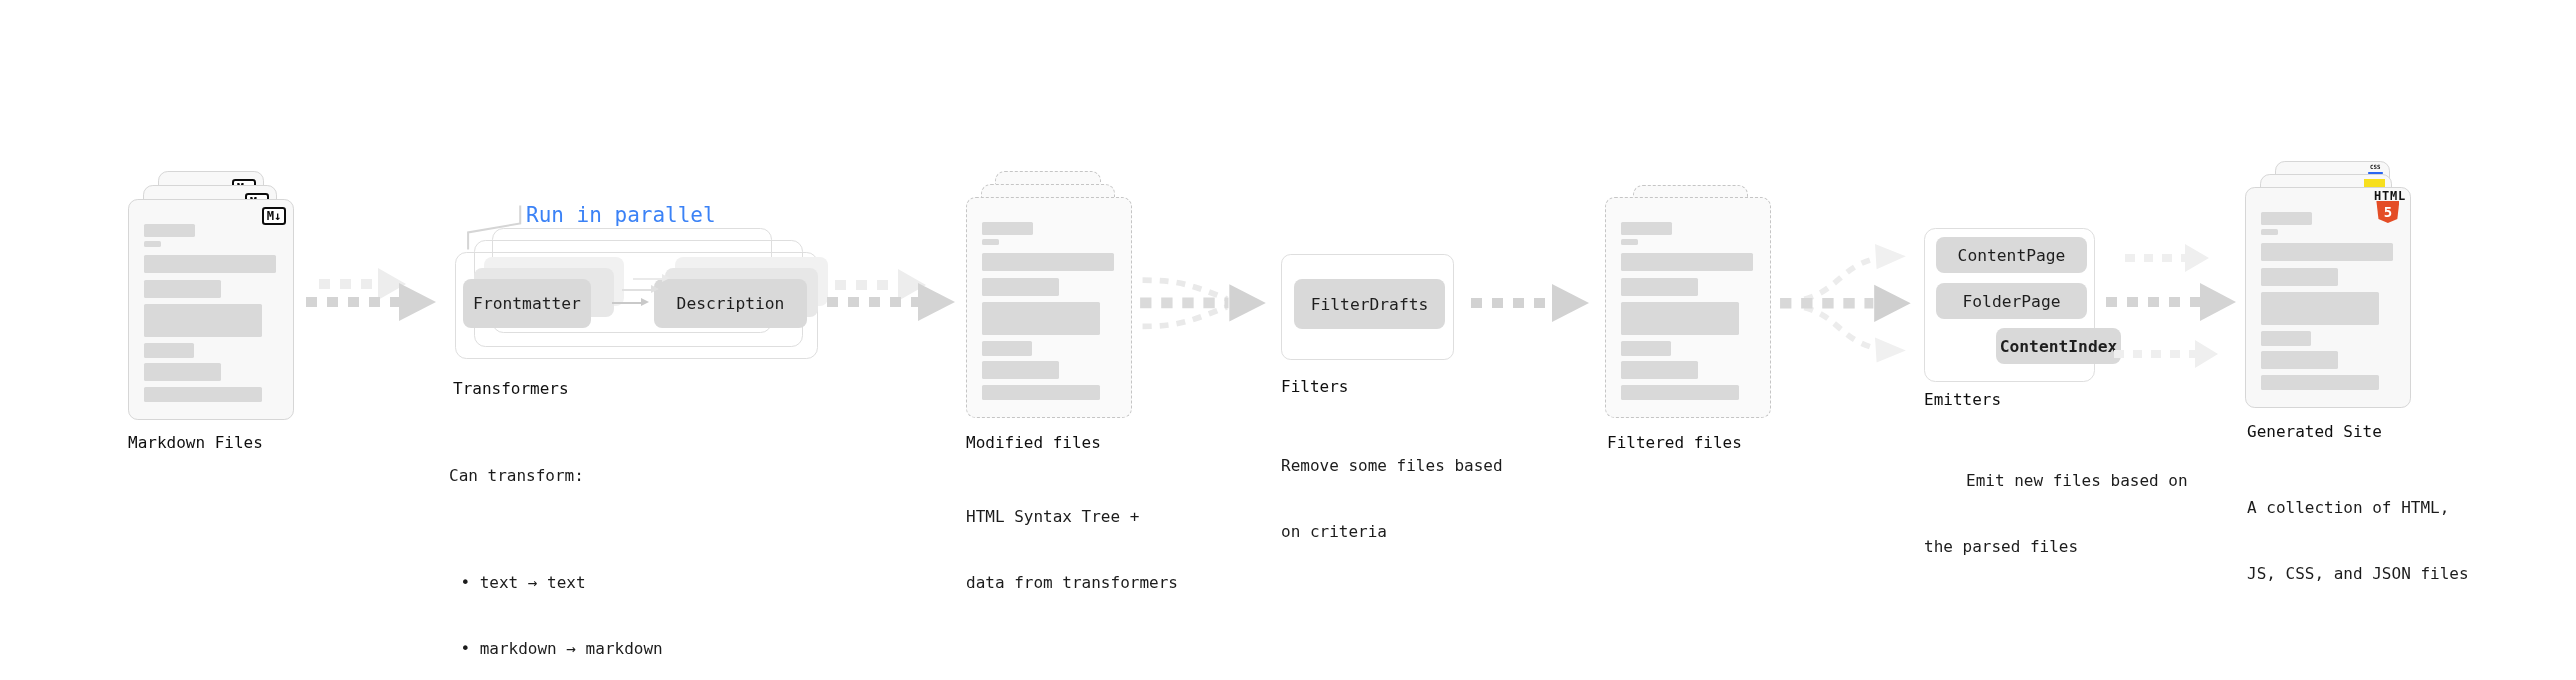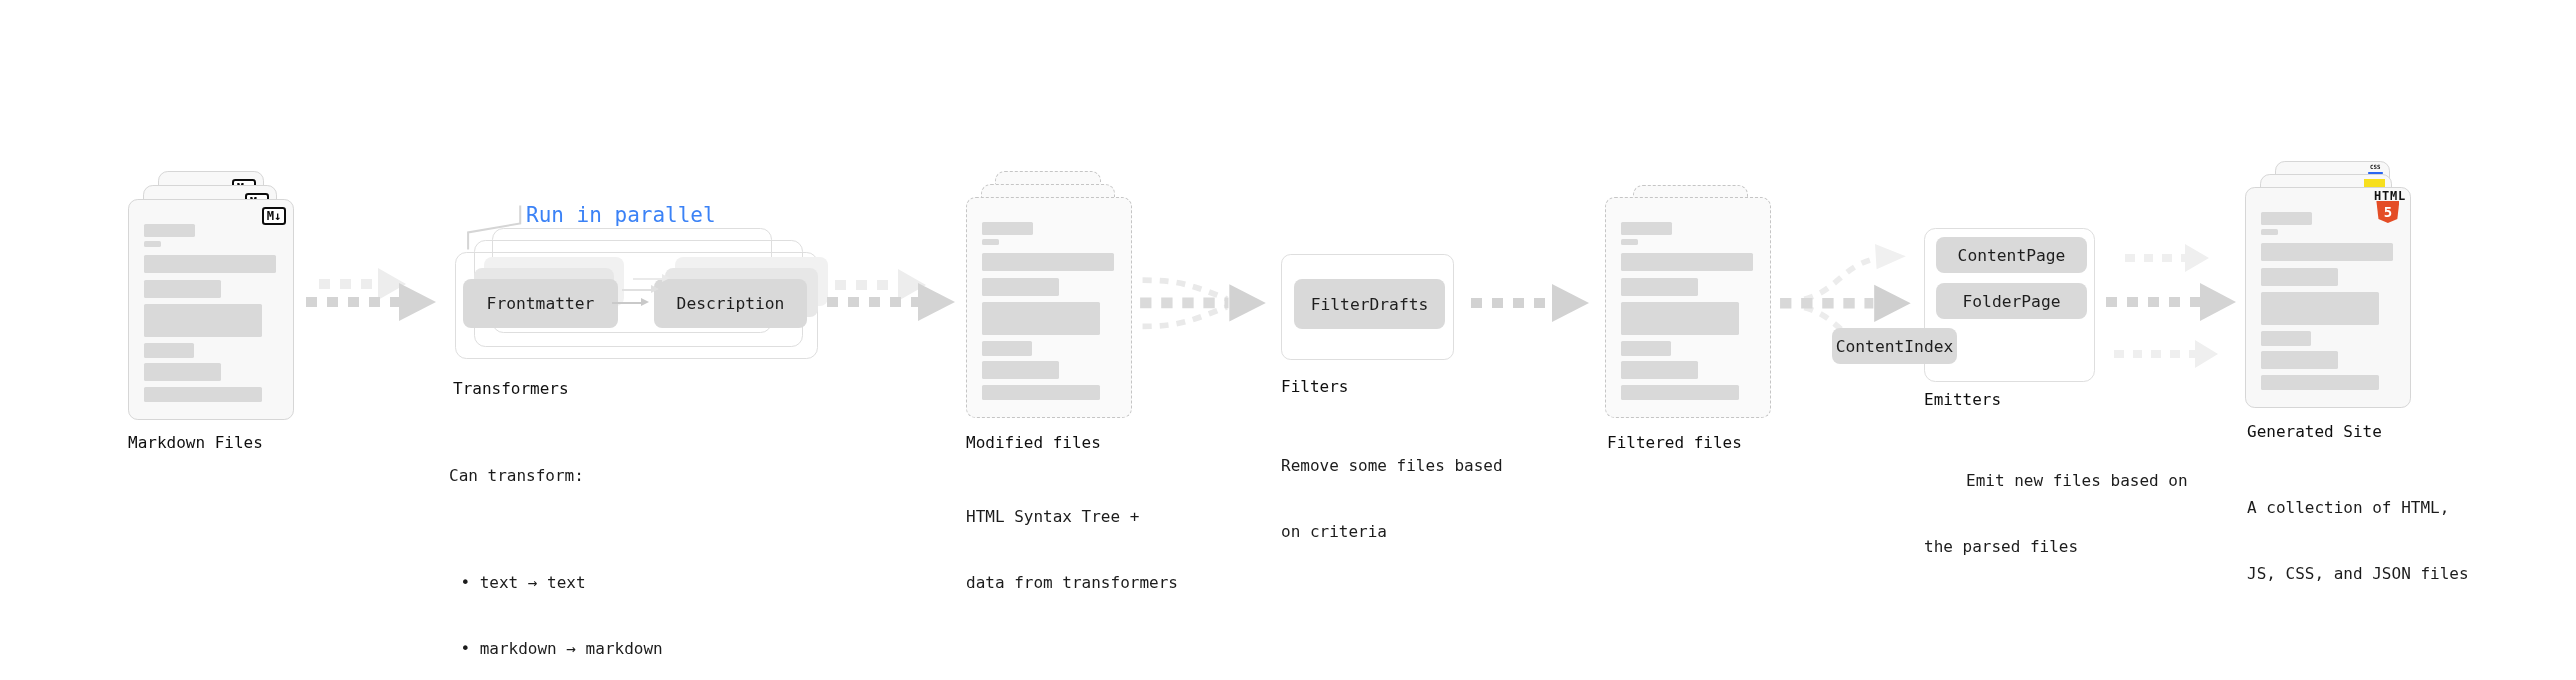--- a/index.html
+++ b/index.html
@@ -101,21 +101,21 @@
   <svg style="left:459px;top:199px;" width="98" height="57" viewBox="0 0 120 70">
     <polyline points="75,8 75,30 11,41 11,62" fill="none" stroke="#d5d5d5" stroke-width="2.5"></polyline>
   </svg>
   <div class="annotation" style="left:526px;top:203px;">Run in parallel</div>
 
   <div class="pill g3" style="left:484px;top:257px;width:140px;height:49px;"></div>
   <div class="pill g3" style="left:675px;top:257px;width:153px;height:49px;"></div>
   <div class="pill g2" style="left:474px;top:268px;width:140px;height:49px;"></div>
   <div class="pill g2" style="left:665px;top:268px;width:153px;height:49px;"></div>
 
-  <div class="pill" style="left:463px;top:279px;width:155px;height:49px;">Frontmatter</div>
+  <div class="pill" style="left:463px;top:279px;width:128px;height:49px;">Frontmatter</div>
   <div class="pill" style="left:654px;top:279px;width:153px;height:49px;">Description</div>
 
   <div class="mini-arrow" style="--c:#eaeaea;left:633px;top:274px;">
       <div class="l"></div>
       <div class="h"></div>
     </div>
   <div class="mini-arrow" style="--c:#e0e0e0;left:622px;top:285px;">
       <div class="l"></div>
       <div class="h"></div>
     </div>
@@ -197,21 +197,21 @@
     <path d="M 35,83 C 75,94 80,121 118,132" fill="none" stroke="#ececec" stroke-width="7" stroke-dasharray="11 10"></path>
     <line x1="5" y1="78" x2="120" y2="78" stroke="#d8d8d8" stroke-width="13" stroke-dasharray="14 12"></line>
     <polygon points="121,55 166,78 121,101" fill="#d0d0d0"></polygon>
     <polygon points="122,5 160,20 124,36" fill="#f0f0f0"></polygon>
     <polygon points="122,120 160,136 124,151" fill="#f0f0f0"></polygon>
   </svg>
 
   <div class="obox" style="left:1924px;top:228px;width:171px;height:154px;"></div>
   <div class="pill" style="left:1936px;top:237px;width:151px;height:36px;">ContentPage</div>
   <div class="pill" style="left:1936px;top:283px;width:151px;height:36px;">FolderPage</div>
-  <div class="pill" style="left:1832px;top:328px;width:125px;height:36px;">ContentIndex</div>
+  <div class="pill" style="left:1996px;top:328px;width:125px;height:36px;font-weight:bold;">ContentIndex</div>
   <div class="title" style="left:1924px;top:388px;">Emitters</div>
   <div class="desc" style="left:1924px;top:426px;">
     <span style="display:block;margin-left:42px;">Emit new files based on</span>
     <span style="display:block;">the parsed files</span>
   </div>
 
   <div class="arrow sm" style="--c:#efefef;left:2125px;top:244px;">
     <div class="line" style="width:60px;"></div>
       <div class="head"></div>
   </div>

